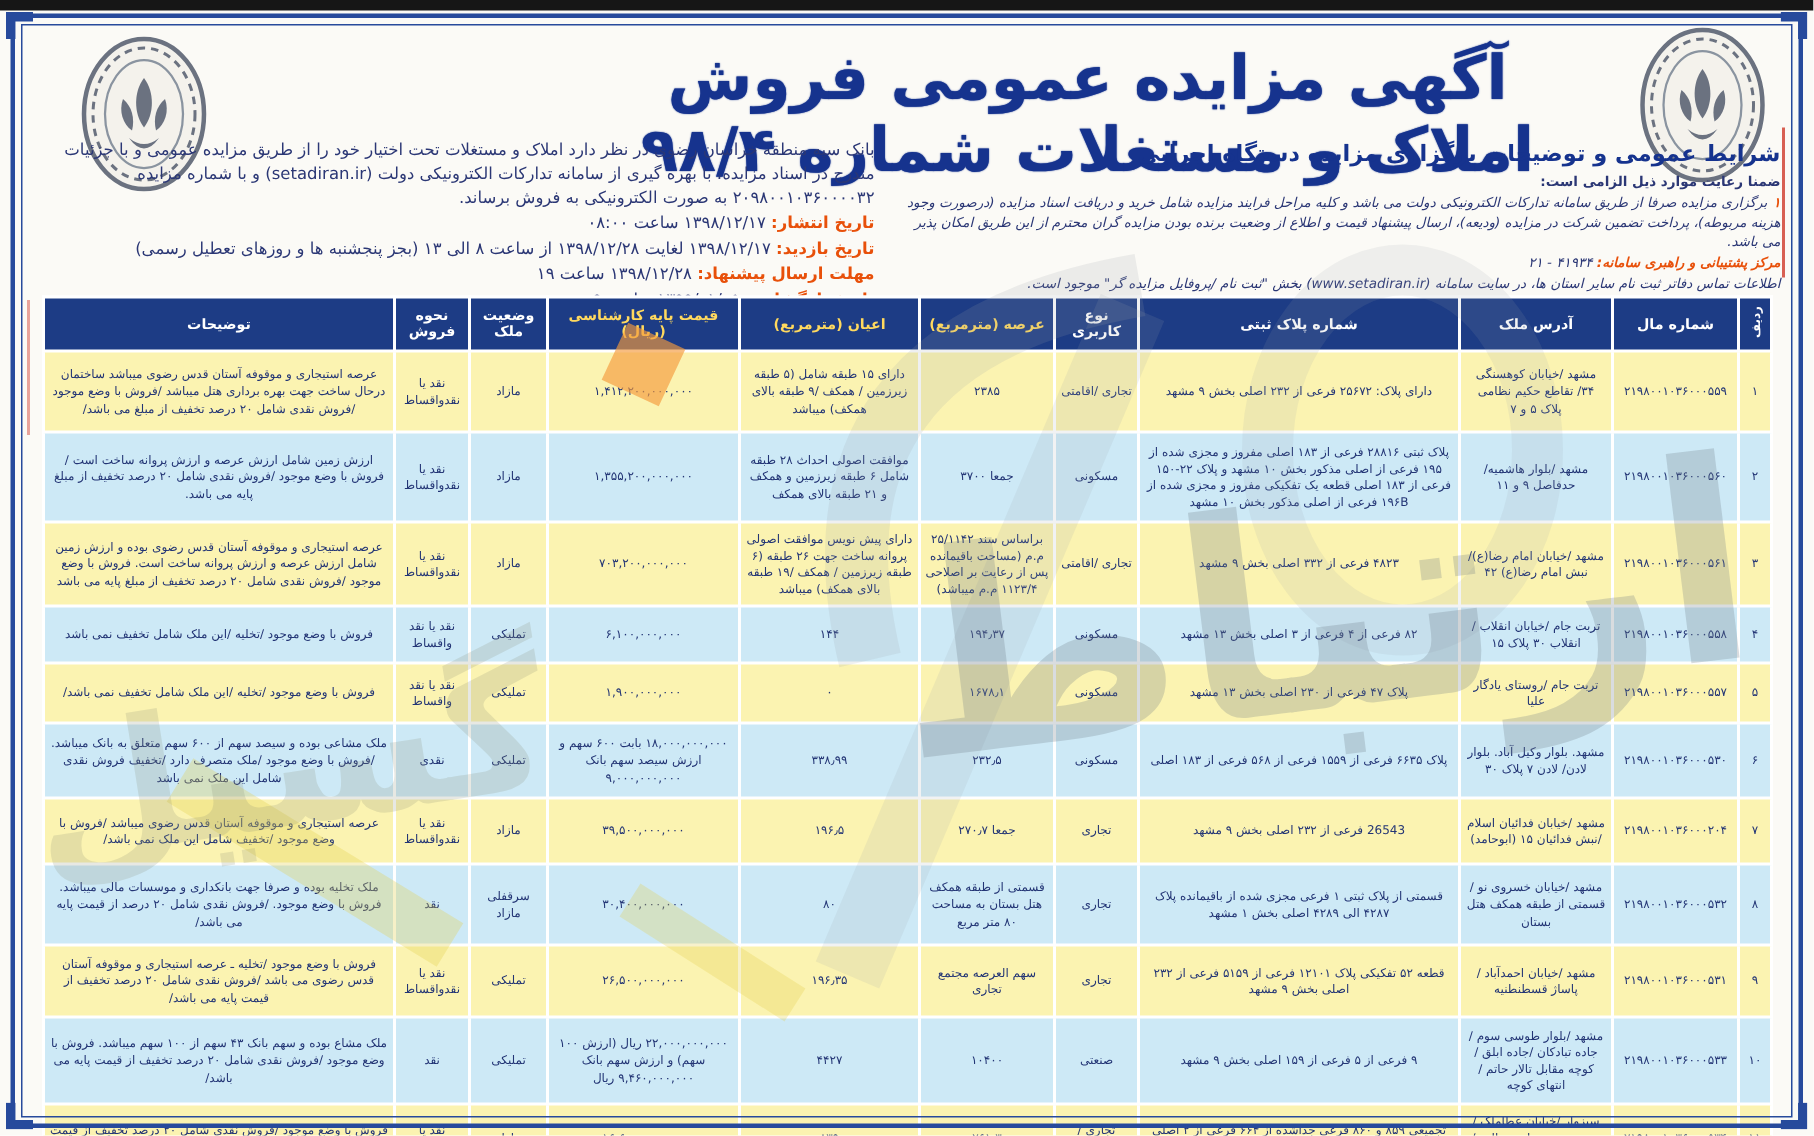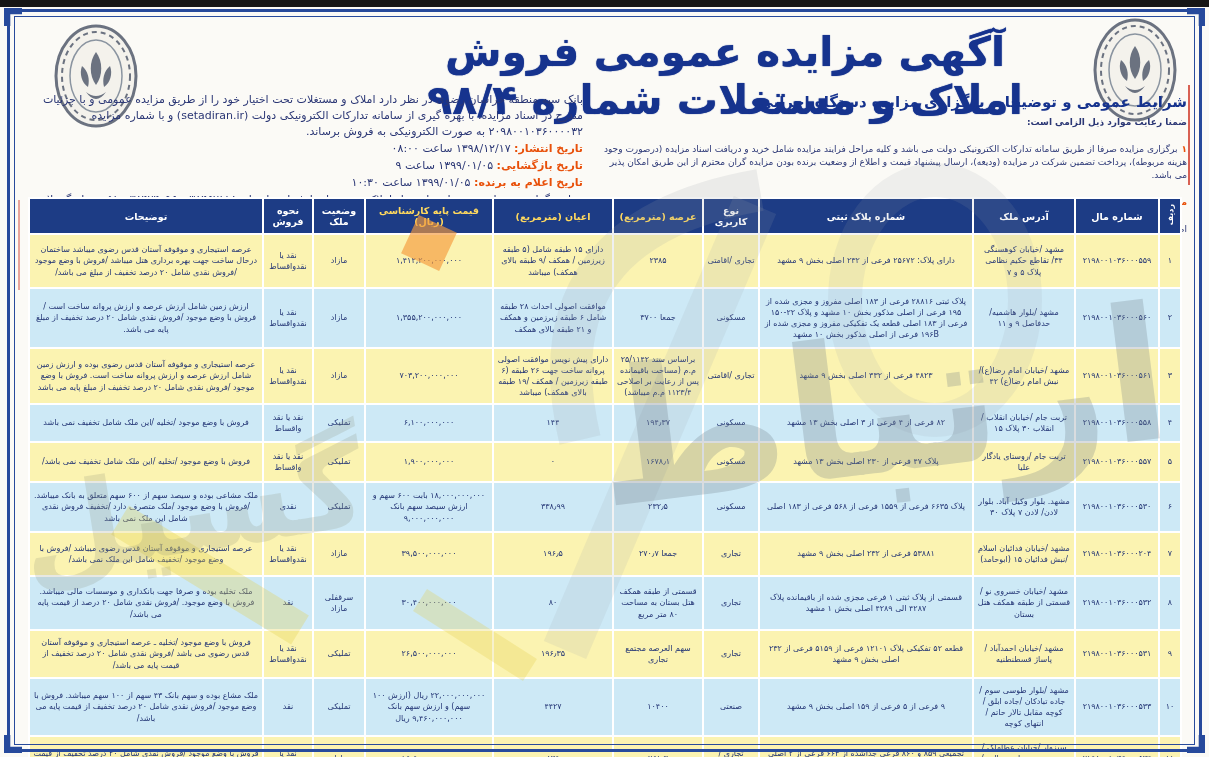--- a/index.html
+++ b/index.html
@@ -28,21 +28,21 @@
     text-shadow:0 0 1px #16338e;
   }
   
   .textband{position:absolute;top:92px;left:22px;width:1165px;display:flex;flex-direction:row;gap:14px;z-index:2;}
   .col-intro{width:555px;font-size:11px;line-height:1.45;color:#2b3775;}
   .col-cond{width:590px;font-size:9px;line-height:1.45;color:#2b3775;}
   .date-line{margin-top:1px;}
   .lbl{color:#e8500a;font-weight:bold;}
   .cond-head{font-weight:bold;color:#16338e;font-size:15px;margin-bottom:2px;}
   .cond-sub{font-weight:bold;margin-bottom:1px;}
-  .cond-item{margin-top:14px;}
+  .cond-item{margin-top:1px;font-style:italic;}
   .cond-item .num{color:#e8500a;font-weight:bold;margin-left:4px;}
   
   .auction-table{
     position:absolute;top:197px;left:28px;width:1152px;z-index:2;
     border-collapse:collapse;table-layout:fixed;direction:rtl;
     font-size:8px;color:#233575;background:#fff;
   }
   .auction-table th{
     background:#1d3c85;color:#ffffff;font-size:9.5px;font-weight:bold;
     border:2px solid #ffffff;padding:2px 1px;height:30px;
@@ -110,20 +110,22 @@
   <div class="col-cond">
     <div class="cond-head">شرایط عمومی و توضیحات برگزاری مزایده دستگاه اجرایی</div>
     <div class="cond-sub">ضمنا رعایت موارد ذیل الزامی است:</div>
     <div class="cond-item"><span class="num">۱</span><span>برگزاری مزایده صرفا از طریق سامانه تدارکات الکترونیکی دولت می باشد و کلیه مراحل فرایند مزایده شامل خرید و دریافت اسناد مزایده (درصورت وجود هزینه مربوطه)، پرداخت تضمین شرکت در مزایده (ودیعه)، ارسال پیشنهاد قیمت و اطلاع از وضعیت برنده بودن مزایده گران محترم از این طریق امکان پذیر می باشد.</span></div>
     <div class="cond-item"><span class="lbl">مرکز پشتیبانی و راهبری سامانه:</span> <span>۴۱۹۳۴ - ۲۱</span></div>
     <div class="cond-item">اطلاعات تماس دفاتر ثبت نام سایر استان ها، در سایت سامانه (www.setadiran.ir) بخش "ثبت نام /پروفایل مزایده گر" موجود است.</div>
   </div>
   <div class="col-intro">
     <div>بانک سپه منطقه خراسان رضوی در نظر دارد املاک و مستغلات تحت اختیار خود را از طریق مزایده عمومی و با جزئیات مندرج در اسناد مزایده، با بهره گیری از سامانه تدارکات الکترونیکی دولت (setadiran.ir) و با شماره مزایده ۲۰۹۸۰۰۱۰۳۶۰۰۰۰۳۲ به صورت الکترونیکی به فروش برساند.</div>
     <div class="date-line"><span class="lbl">تاریخ انتشار:</span> <span>۱۳۹۸/۱۲/۱۷ ساعت ۰۸:۰۰</span></div>
+    <div class="date-line"><span class="lbl">تاریخ بازدید:</span> <span>۱۳۹۸/۱۲/۱۷ لغایت ۱۳۹۸/۱۲/۲۸ از ساعت ۸ الی ۱۳ (بجز پنجشنبه ها و روزهای تعطیل رسمی)</span></div>
+    <div class="date-line"><span class="lbl">مهلت ارسال پیشنهاد:</span> <span>۱۳۹۸/۱۲/۲۸ ساعت ۱۹</span></div>
     <div class="date-line"><span class="lbl">تاریخ بازگشایی:</span> <span>۱۳۹۹/۰۱/۰۵ ساعت ۹</span></div>
     <div class="date-line"><span class="lbl">تاریخ اعلام به برنده:</span> <span>۱۳۹۹/۰۱/۰۵ ساعت ۱۰:۳۰</span></div>
     <div class="date-line">مزایده گران می توانند به منظور بازدید از املاک مورد نظر با شماره تلفنهای ۳۸۴۶۲۱۱۸ و ۳۸۴۲۴۰۹۶ - ۵۱ ـ هماهنگی لازم بعمل آورند.</div>
   </div>
 </div>
 
 <table class="auction-table">
   <colgroup>
     <col style="width:22px">
       <col style="width:84px">
@@ -228,21 +230,21 @@
     <td>۳۳۸٫۹۹</td>
     <td>۱۸,۰۰۰,۰۰۰,۰۰۰ بابت ۶۰۰ سهم و ارزش سیصد سهم بانک ۹,۰۰۰,۰۰۰,۰۰۰</td>
     <td>تملیکی</td>
     <td>نقدی</td>
     <td>ملک مشاعی بوده و سیصد سهم از ۶۰۰ سهم متعلق به بانک میباشد. /فروش با وضع موجود /ملک متصرف دارد /تخفیف فروش نقدی شامل این ملک نمی باشد</td>
   </tr>
       <tr class="row-odd">
     <td>۷</td>
     <td>۲۱۹۸۰۰۱۰۳۶۰۰۰۲۰۴</td>
     <td>مشهد /خیابان فدائیان اسلام /نبش فدائیان ۱۵ (ابوحامد)</td>
-    <td>۵۳۸۸۱ فرعی از ۲۳۲ اصلی بخش ۹ مشهد</td>
+    <td>26543 فرعی از ۲۳۲ اصلی بخش ۹ مشهد</td>
     <td>تجاری</td>
     <td>جمعا ۲۷۰٫۷</td>
     <td>۱۹۶٫۵</td>
     <td>۳۹,۵۰۰,۰۰۰,۰۰۰</td>
     <td>مازاد</td>
     <td>نقد یا نقدواقساط</td>
     <td>عرصه استیجاری و موقوفه آستان قدس رضوی میباشد /فروش با وضع موجود /تخفیف شامل این ملک نمی باشد/</td>
   </tr>
       <tr class="row-even">
     <td>۸</td>

